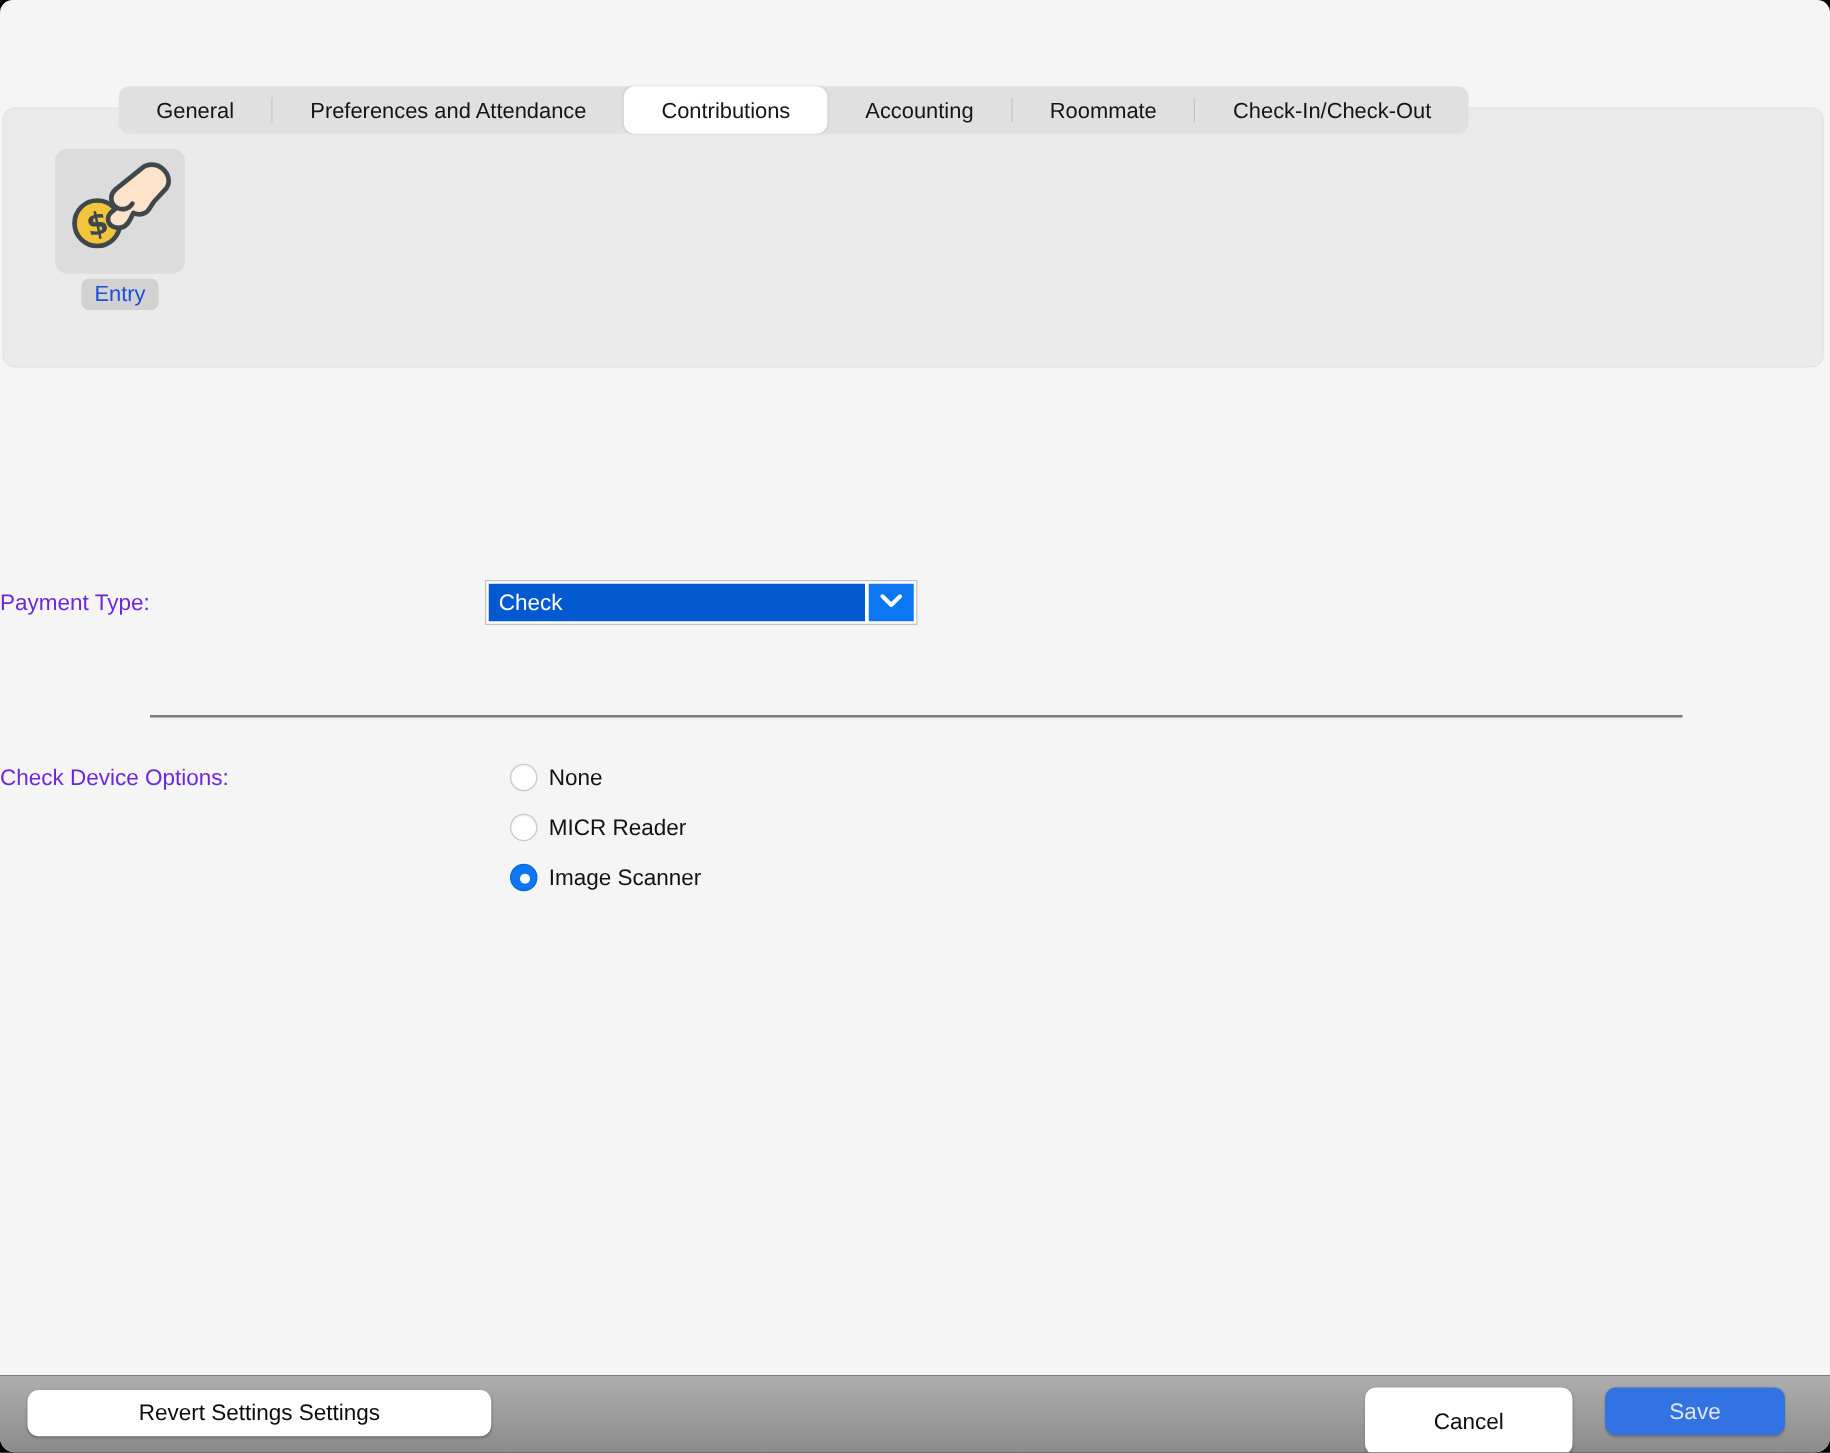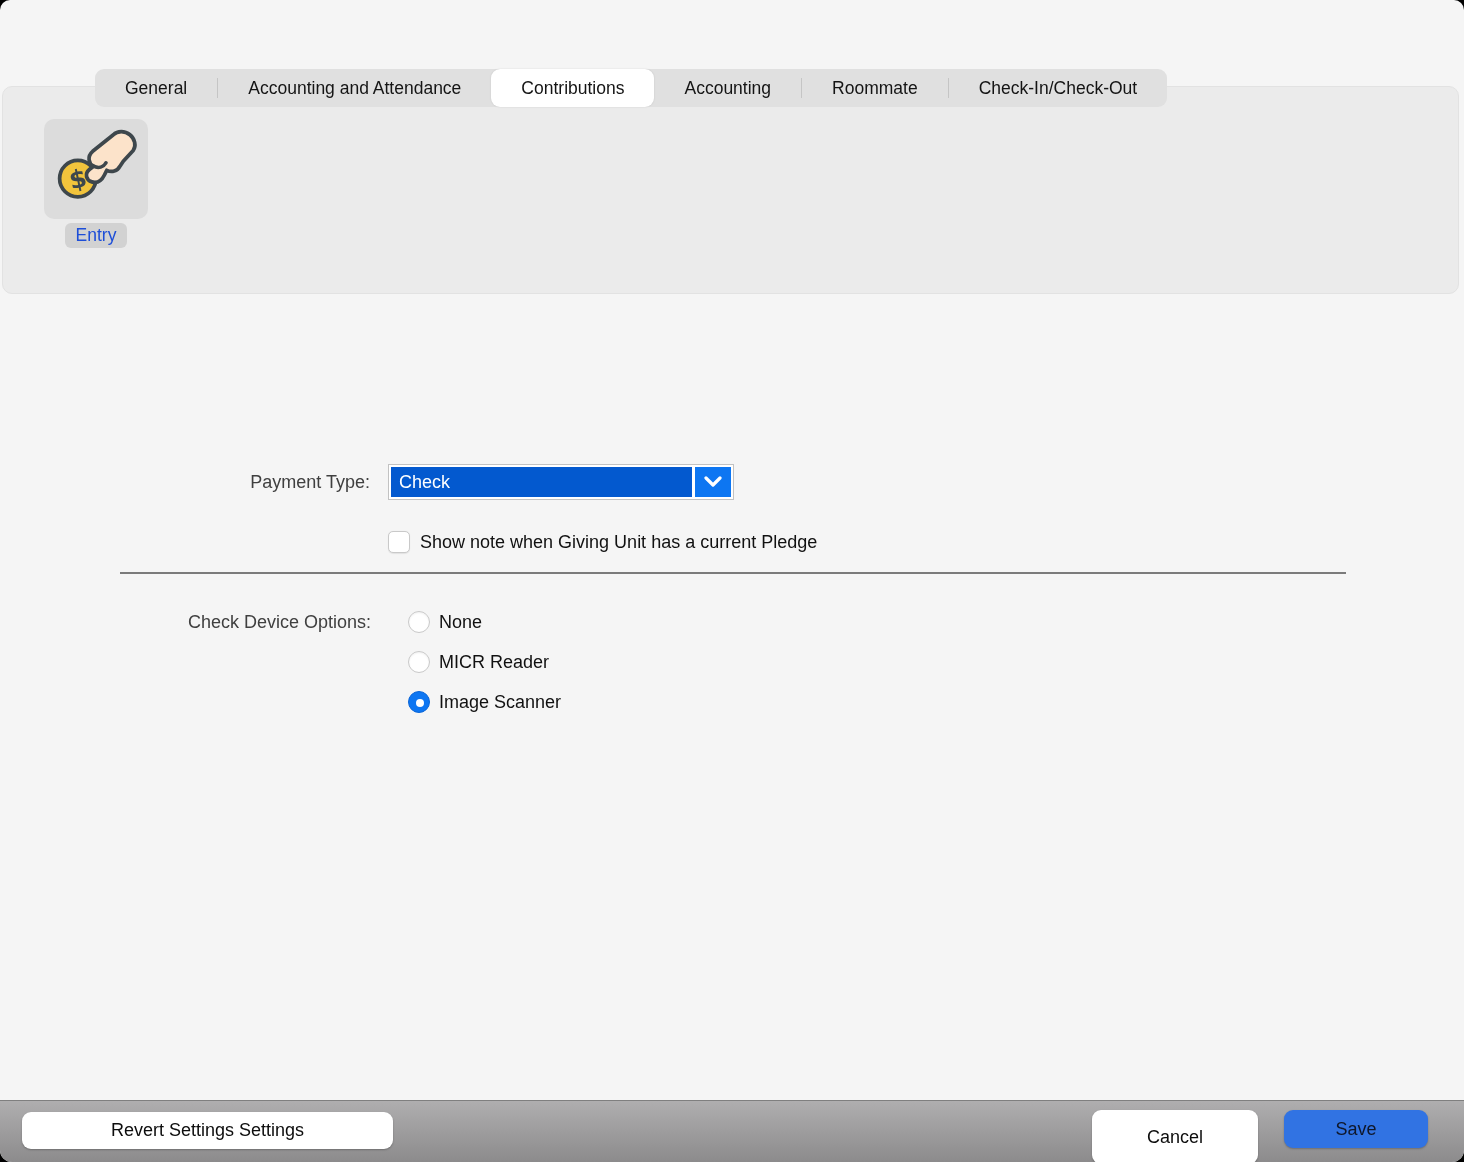--- a/index.html
+++ b/index.html
@@ -55,22 +55,22 @@
     display:flex; align-items:center; justify-content:center;
   }
   .entry-label-wrap { position:absolute; top:170px; left:24px; width:144px; text-align:center; z-index:2; }
   .entry-label-pill {
     display:inline-block; background:#D2D2D2; border-radius:6px;
     padding:2px 11px; font-size:17.5px; color:#1d4ed8;
   }
 
   
   .field-label {
-    position:absolute; left:0; width:370px; text-align:right;
-    font-size:18px; color:#404040;
+    position:absolute; left:0; width:370px; text-align:left;
+    font-size:18px; color:#6d28d9;
   }
   .payment-label { top:411px; line-height:36px; }
   .device-label  { top:549px; line-height:40px; width:371px; }
 
   .combo {
     position:absolute; left:388px; top:411px; width:346px; height:36px;
     background:#fff; border:1px solid #C2C2C2;
     display:flex; padding:2px; gap:3px;
   }
   .combo-value {
@@ -115,36 +115,36 @@
     background:linear-gradient(#AFAEAF, #8C8B8C);
     border-top:1px solid #7F7F7F;
   }
   .btn {
     position:absolute; border:none; border-radius:9px; background:#fff;
     font-family:"Liberation Sans", sans-serif; font-size:18px; color:#0C0C0C;
     box-shadow:0 1px 2px rgba(0,0,0,0.25); cursor:default;
   }
   .btn-revert { left:22px; top:11px; width:371px; height:37px; }
   .btn-cancel { left:1092px; top:9px; width:166px; height:54px; }
-  .btn-save   { left:1284px; top:9px; width:144px; height:38px; background:#3173E3; color:#0f172a; }
+  .btn-save   { left:1284px; top:9px; width:144px; height:38px; background:#3173E3; color:#e5e5e5; }
 </style>
 </head>
 <body>
 
 <div class="window">
 
 
   <div class="content">
 
     <div class="toolbar-panel"></div>
 
     <div class="tabbar">
       <div class="tab">General</div>
       <div class="tab-sep"></div>
-      <div class="tab">Accounting and Attendance</div>
+      <div class="tab">Preferences and Attendance</div>
       <div class="tab selected">Contributions</div>
       <div class="tab">Accounting</div>
       <div class="tab-sep"></div>
       <div class="tab">Roommate</div>
       <div class="tab-sep"></div>
       <div class="tab">Check-In/Check-Out</div>
     </div>
 
     <div class="entry-tile">
       <span>
@@ -167,24 +167,20 @@
       <div class="combo-value">Check</div>
       <div class="combo-button">
         <span>
           <svg width="18" height="11" viewBox="0 0 18 11">
             <polyline points="2,2 9,9 16,2" fill="none" stroke="#fff" stroke-width="3.2" stroke-linecap="round" stroke-linejoin="round"></polyline>
           </svg>
         </span>
       </div>
     </div>
 
-    <div class="checkbox-row">
-      <div class="checkbox"></div>
-      <div class="checkbox-label">Show note when Giving Unit has a current Pledge</div>
-    </div>
 
     <div class="divider"></div>
 
     <div class="field-label device-label">Check Device Options:</div>
     <div class="radio-col">
       <div class="radio-row">
         <div class="radio"></div>
         <div class="radio-label">None</div>
       </div>
       <div class="radio-row">

